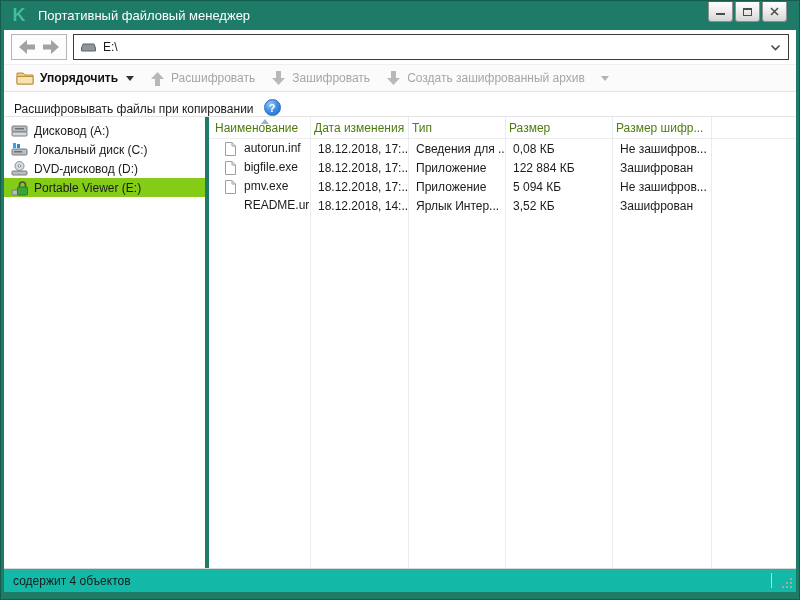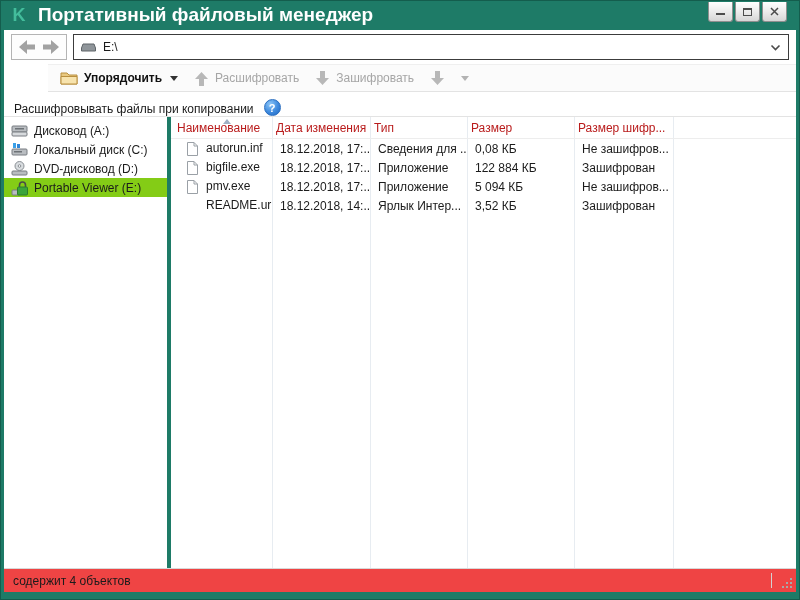--- a/index.html
+++ b/index.html
@@ -6,21 +6,21 @@
   html,body { margin:0; padding:0; }
   body { width:800px; height:600px; font-family:"Liberation Sans", sans-serif; }
 
   .window { position:relative; width:800px; height:600px; background:#1E7B67;
             box-shadow: inset 0 0 0 1px #145D4D; overflow:hidden; }
 
   
   .titlebar { height:30px; display:flex; align-items:center; padding-left:9px; gap:9px; }
   .logo { width:20px; height:20px; display:flex; align-items:center; justify-content:center;
           color:#43BD9C; font-weight:bold; font-size:18px; line-height:20px; }
-  .title { color:#ffffff; font-weight:bold; font-size:19px; }
+  .title { color:#ffffff; font-weight:normal; font-size:13px; }
   .win-controls { position:absolute; top:2px; right:13px; display:flex; gap:2px; }
   .win-btn { width:25px; height:20px; background:linear-gradient(180deg,#ffffff 0%,#ececec 50%,#d6d6d6 100%);
              border:1px solid #8f8f8f; border-top:none; border-radius:0 0 3px 3px;
              display:flex; align-items:center; justify-content:center; cursor:default; }
   .g-min { width:9px; height:2px; background:#4c4c4c; display:block; margin-top:4px; }
   .g-max { width:9px; height:8px; border:1px solid #4c4c4c; border-top-width:2px; display:block; }
 
   
   .content { position:absolute; top:30px; left:4px; right:4px; bottom:8px; background:#ffffff;
              display:flex; flex-direction:column; font-size:12px; color:#1b1b1b; }
@@ -28,61 +28,61 @@
   
   .navbar { height:34px; flex:0 0 auto; display:flex; align-items:center; padding:0 7px; background:#fff; }
   .nav-buttons { width:56px; height:26px; flex:0 0 auto; border:1px solid #b4b4b4; background:#fdfdfd;
                  display:flex; align-items:center; justify-content:space-evenly; }
   .address { flex:1; height:26px; margin-left:6px; border:1px solid #3c3c3c; background:#fff;
              display:flex; align-items:center; padding:0 7px; gap:7px; }
   .addr-spacer { flex:1; }
 
   
   .toolbar { height:28px; flex:0 0 auto; display:flex; align-items:center; padding:0 8px; gap:8px;
-             background:#fbfbfb; border-top:1px solid #efefef; border-bottom:1px solid #e3e3e3;margin-left:44px; }
+             background:#fbfbfb; border-top:1px solid #efefef; border-bottom:1px solid #e3e3e3; }
   .tb-btn { display:flex; align-items:center; gap:6px; padding:0 4px; height:24px; }
   .tb-label-dark { color:#111; font-weight:bold; }
   .tb-label-dis { color:#a6a6a6; }
   .caret { width:0; height:0; border-left:4px solid transparent; border-right:4px solid transparent;
            border-top:5px solid #333; display:inline-block; margin-left:2px; }
   .caret-dis { border-top-color:#b3b3b3; }
 
   
   .options-row { height:25px; flex:0 0 auto; display:flex; align-items:flex-end; gap:10px;
                  padding:0 10px; background:#fff; border-bottom:1px solid #e3e3e3; }
   .help-icon { width:17px; height:17px; border-radius:50%; flex:0 0 auto;
                background:radial-gradient(circle at 35% 28%, #8cc6f8 0%, #3e8ade 55%, #1f66c0 100%);
                border:1px solid #2a6ec0; color:#fff; font-weight:bold; font-size:11px;
                display:flex; align-items:center; justify-content:center; }
 
   
   .main { flex:1; display:flex; min-height:0; background:#fff; }
-  .sidebar { width:163px; flex:0 0 auto; padding-top:4px; }
+  .sidebar { width:201px; flex:0 0 auto; padding-top:4px; }
   .side-item { height:19px; display:flex; align-items:center; gap:6px; padding-left:7px; white-space:nowrap; }
   .side-item.selected { background:#84cc16; }
   .splitter { width:4px; flex:0 0 auto; background:#1E7B67; }
 
   .filepane { flex:1; position:relative; overflow:hidden; }
   .vline { position:absolute; top:0; bottom:0; width:1px; background:#e7ecf1; }
   .thead { position:relative; height:22px; display:grid;
            grid-template-columns:101px 98px 97px 107px 99px 1fr;
-           align-items:center; color:#b91c1c; border-bottom:1px solid #ededed; }
+           align-items:center; color:#4d7c0f; border-bottom:1px solid #ededed; }
   .th { padding-left:4px; white-space:nowrap; overflow:hidden; }
   .th-first { padding-left:6px; }
   .sort-arrow { position:absolute; top:2px; left:52px; width:0; height:0;
                 border-left:4px solid transparent; border-right:4px solid transparent;
                 border-bottom:5px solid #9fb0c4; }
   .trow { height:19px; display:grid; grid-template-columns:101px 98px 97px 107px 99px 1fr;
           align-items:center; }
   .cell { padding-left:8px; white-space:nowrap; overflow:hidden; }
   .name-cell { padding-left:15px; display:flex; align-items:flex-start; gap:7px; }
   .file-icon-slot { width:13px; height:16px; flex:0 0 auto; display:flex; align-items:center; }
 
   
-  .statusbar { height:24px; flex:0 0 auto; background:#ef4444; border-top:1px solid #d8d8d8;
+  .statusbar { height:24px; flex:0 0 auto; background:#14b8a6; border-top:1px solid #d8d8d8;
                display:flex; align-items:center; padding-left:9px; position:relative; }
   .sb-sep { position:absolute; right:24px; top:4px; bottom:4px; width:1px; background:#d2d2d2; }
   .grip { position:absolute; right:3px; bottom:3px; }
 </style>
 </head>
 <body>
 
 <div class="window">
 
   <div class="titlebar">
@@ -144,20 +144,21 @@
       <div class="tb-btn">
         <svg width="15" height="15" viewBox="0 0 15 15">
           <path d="M5 0 H10 V7 H14 L7.5 14 L1 7 H5 Z" fill="#b8b8b8"></path>
         </svg>
         <span class="tb-label-dis">Зашифровать</span>
       </div>
       <div class="tb-btn">
         <svg width="15" height="15" viewBox="0 0 15 15">
           <path d="M5 0 H10 V7 H14 L7.5 14 L1 7 H5 Z" fill="#b8b8b8"></path>
         </svg>
+        <span class="tb-label-dis">Создать зашифрованный архив</span>
         <span class="caret caret-dis" style="margin-left:10px;"></span>
       </div>
     </div>
 
     <div class="options-row">
       <span>Расшифровывать файлы при копировании</span>
       <span class="help-icon">?</span>
     </div>
 
     <div class="main">

